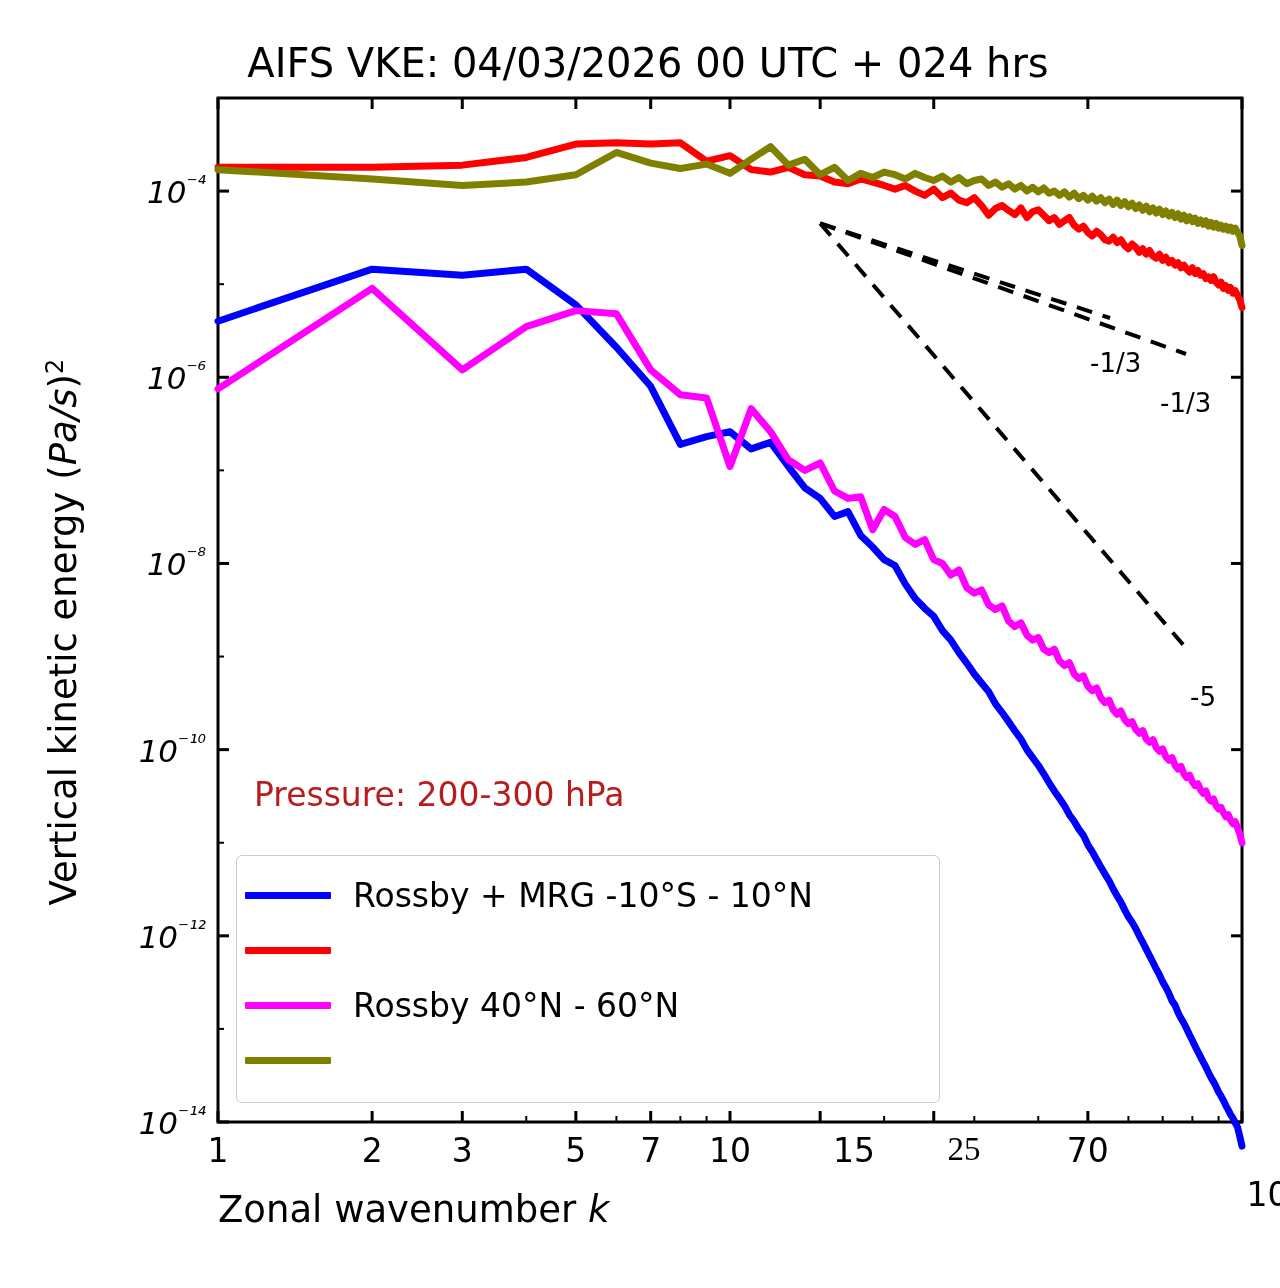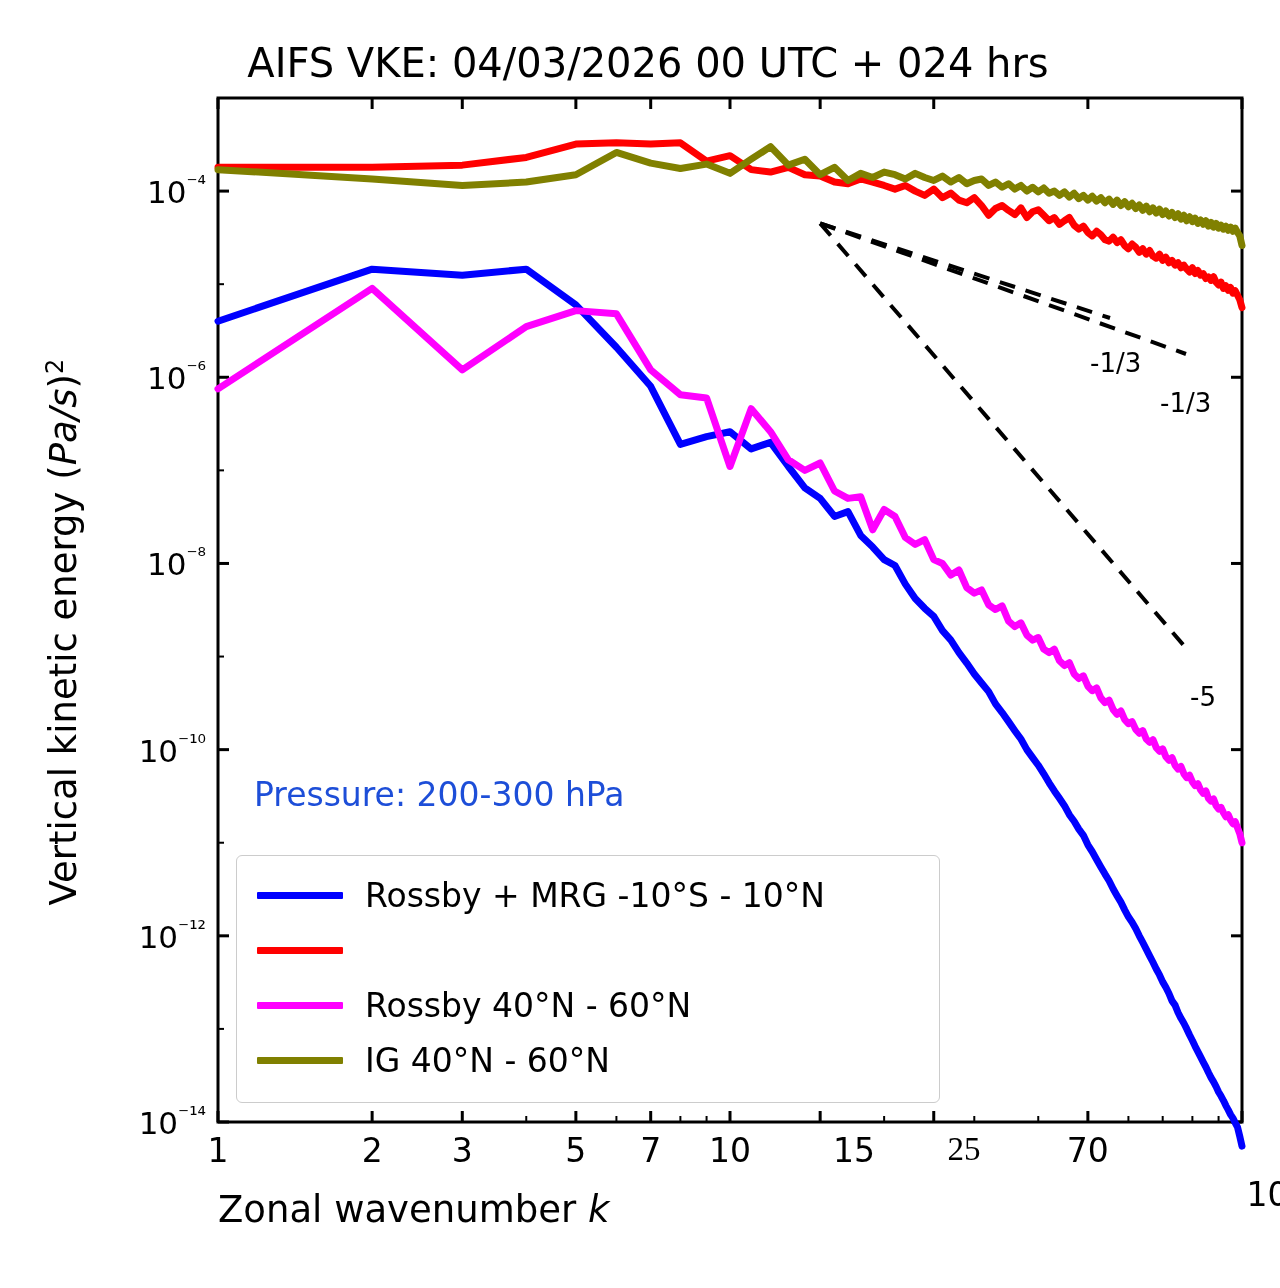--- a/index.html
+++ b/index.html
@@ -60,49 +60,50 @@
     top: 0;
   }
   .ytick-label {
     position: absolute;
     text-align: right;
     font-size: 31px;
     color: #000000;
     white-space: nowrap;
     transform: translateY(-50%);
     right: 0;
+    font-style: italic;
   }
   .ytick-label .exp { font-size: 21px; vertical-align: super; }
   .ytick-wrap { position: absolute; width: 196px; }
   .xtick-label {
     position: absolute;
     font-size: 33px;
     color: #000000;
     white-space: nowrap;
     transform: translateX(-50%);
     top: 1131px;
   }
   #pressure-note {
     position: absolute;
     left: 254px;
     top: 775px;
     font-size: 33px;
-    color: #1d4ed8;
+    color: #b91c1c;
     white-space: nowrap;
   }
   #legend-box {
     position: absolute;
     left: 236px;
     top: 855px;
     width: 704px;
     box-sizing: border-box;
     border: 1px solid #cccccc;
     border-radius: 6px;
     background: #ffffff;
-    padding: 12px 16px 14px 20px;
+    padding: 12px 16px 14px 8px;
   }
   .legend-row {
     display: flex;
     align-items: center;
     height: 55px;
   }
   .legend-swatch {
     width: 86px;
     height: 7px;
     border-radius: 1px;
@@ -252,17 +253,16 @@
     </div>
     <div class="legend-row">
       <span class="legend-swatch" style="background: rgb(255, 0, 0);"></span>
     </div>
     <div class="legend-row">
       <span class="legend-swatch" style="background: rgb(255, 0, 255);"></span>
       <span class="legend-text">Rossby 40°N - 60°N</span>
     </div>
     <div class="legend-row">
       <span class="legend-swatch" style="background: rgb(128, 128, 0);"></span>
-      <span class="legend-text">IG 40°N - 60°N</span>
     </div>
   </div>
 
 </div>
 
 </body></html>

